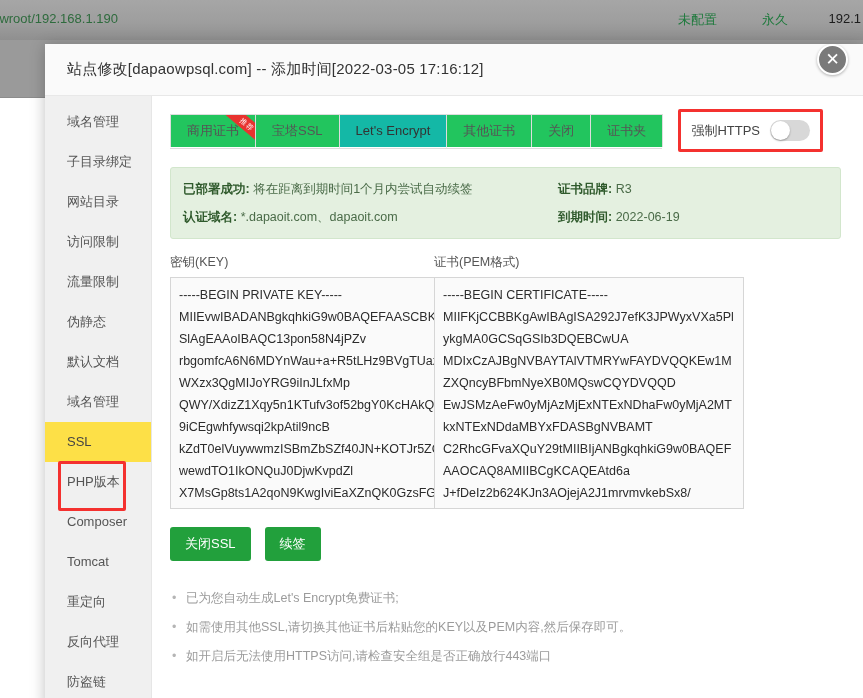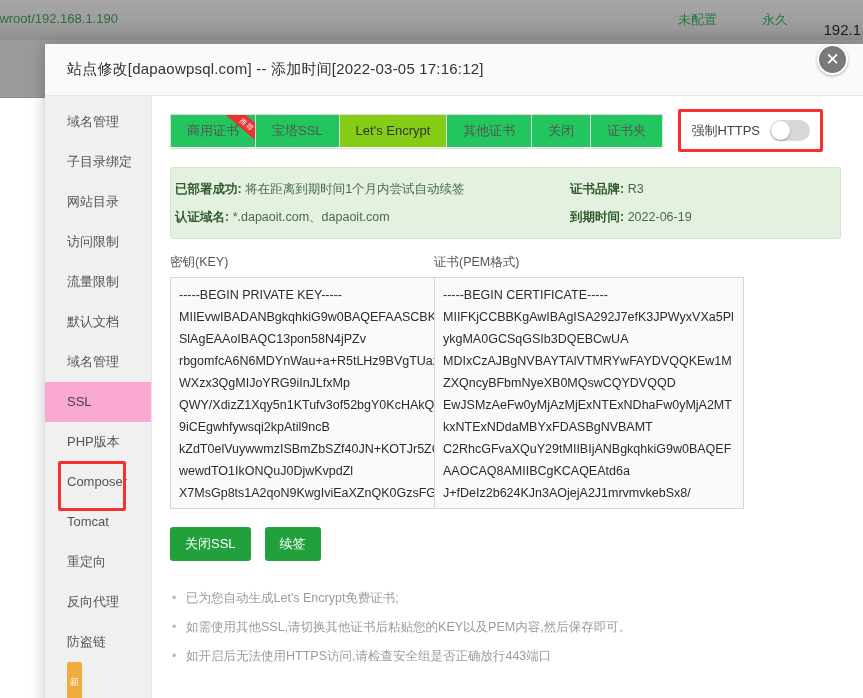--- a/index.html
+++ b/index.html
@@ -17,21 +17,21 @@
     position: absolute; left: 0; top: 0; width: 863px; height: 40px;
     background: linear-gradient(180deg,#a6a6a6 0%, #9e9e9e 55%, #8f8f8f 100%);
   }
   #bg-topbar .bg-path {
     position: absolute; left: 0; top: 11px; font-size: 13px; color: #2e6b3d;
   }
   #bg-topbar .bg-status {
     position: absolute; top: 11px; font-size: 13px; color: #1f7a3d;
   }
   #bg-topbar .bg-ip {
-    position: absolute; top: 21px; right: 0; font-size: 15px; color: #1c1c1c;
+    position: absolute; top: 11px; right: 0; font-size: 13px; color: #1c1c1c;
   }
   #bg-row {
     position: absolute; left: 0; top: 40px; width: 863px; height: 58px;
     background: #9a9a9a;
     border-bottom: 1px solid #8c8c8c;
   }
   #bg-rest {
     position: absolute; left: 0; top: 98px; width: 863px; height: 600px;
     background: #ffffff;
   }
@@ -71,21 +71,21 @@
     padding-top: 6px;
     position: relative;
   }
   .side-item {
     height: 40px; line-height: 40px;
     padding-left: 22px;
     font-size: 13px; color: #555;
     cursor: pointer; white-space: nowrap;
   }
   .side-item.active {
-    background: #f9a8d4; color: #444;
+    background: #fde047; color: #444;
   }
   #ssl-highlight {
     position: absolute; left: 13px; top: 365px;
     width: 68px; height: 50px;
     border: 3px solid #f4312f; border-radius: 2px;
     pointer-events: none;
   }
   .side-badge {
     display: inline-block; background: #f0ad3e; color: #fff;
     font-size: 9px; padding: 0 3px; border-radius: 2px;
@@ -102,21 +102,21 @@
     position: relative;
     padding: 0 16px; height: 33px; line-height: 32px;
     font-size: 13px; color: #555;
     background: #22c55e;
     border: 1px solid #ddd; border-bottom: none;
     margin-right: -1px;
     cursor: pointer; white-space: nowrap;
     overflow: hidden;
   }
   .tab.active {
-    background: #84cc16; color: #333;
+    background: #14b8a6; color: #333;
     border-bottom: 1px solid #ffffff;
     height: 34px;
   }
   .tab-ribbon {
     position: absolute; right: -20px; top: 3px;
     width: 56px; height: 13px;
     background: #e8332f; color: #fff;
     font-size: 7px; line-height: 13px; text-align: center;
     transform: rotate(40deg);
     letter-spacing: 1px;
@@ -141,22 +141,21 @@
     width: 19px; height: 19px; border-radius: 50%;
     background: #ffffff; box-shadow: 0 1px 2px rgba(0,0,0,.3);
   }
 
   
   #status-panel {
     margin-top: 18px;
     background: #e4f0e0; border: 1px solid #d2e6cc; border-radius: 3px;
     height: 72px;
     display: flex; align-items: center;
-    padding: 0 4px;
-    gap: 20px;
+    padding: 0 12px;
   }
   .status-col { display: flex; flex-direction: column; gap: 11px; }
   .status-col.left { width: 375px; }
   .status-line { font-size: 12.5px; color: #4a6b48; white-space: nowrap; }
   .status-line b { color: #2f5a2c; font-weight: bold; }
   .status-line span.val { color: #4a6b48; font-weight: normal; }
 
   
   #fields { display: flex; margin-top: 15px; gap: 14px; }
   .field { width: 250px; }
@@ -220,20 +219,21 @@
   <div id="close-btn">✕</div>
 
   <div id="modal-body">
 
     <div id="sidebar">
       <div class="side-item">域名管理</div>
       <div class="side-item">子目录绑定</div>
       <div class="side-item">网站目录</div>
       <div class="side-item">访问限制</div>
       <div class="side-item">流量限制</div>
+      <div class="side-item">伪静态</div>
       <div class="side-item">默认文档</div>
       <div class="side-item">域名管理</div>
       <div class="side-item active">SSL</div>
       <div class="side-item">PHP版本</div>
       <div class="side-item">Composer</div>
       <div class="side-item">Tomcat</div>
       <div class="side-item">重定向</div>
       <div class="side-item">反向代理</div>
       <div class="side-item">防盗链</div>
       <div class="side-item">

